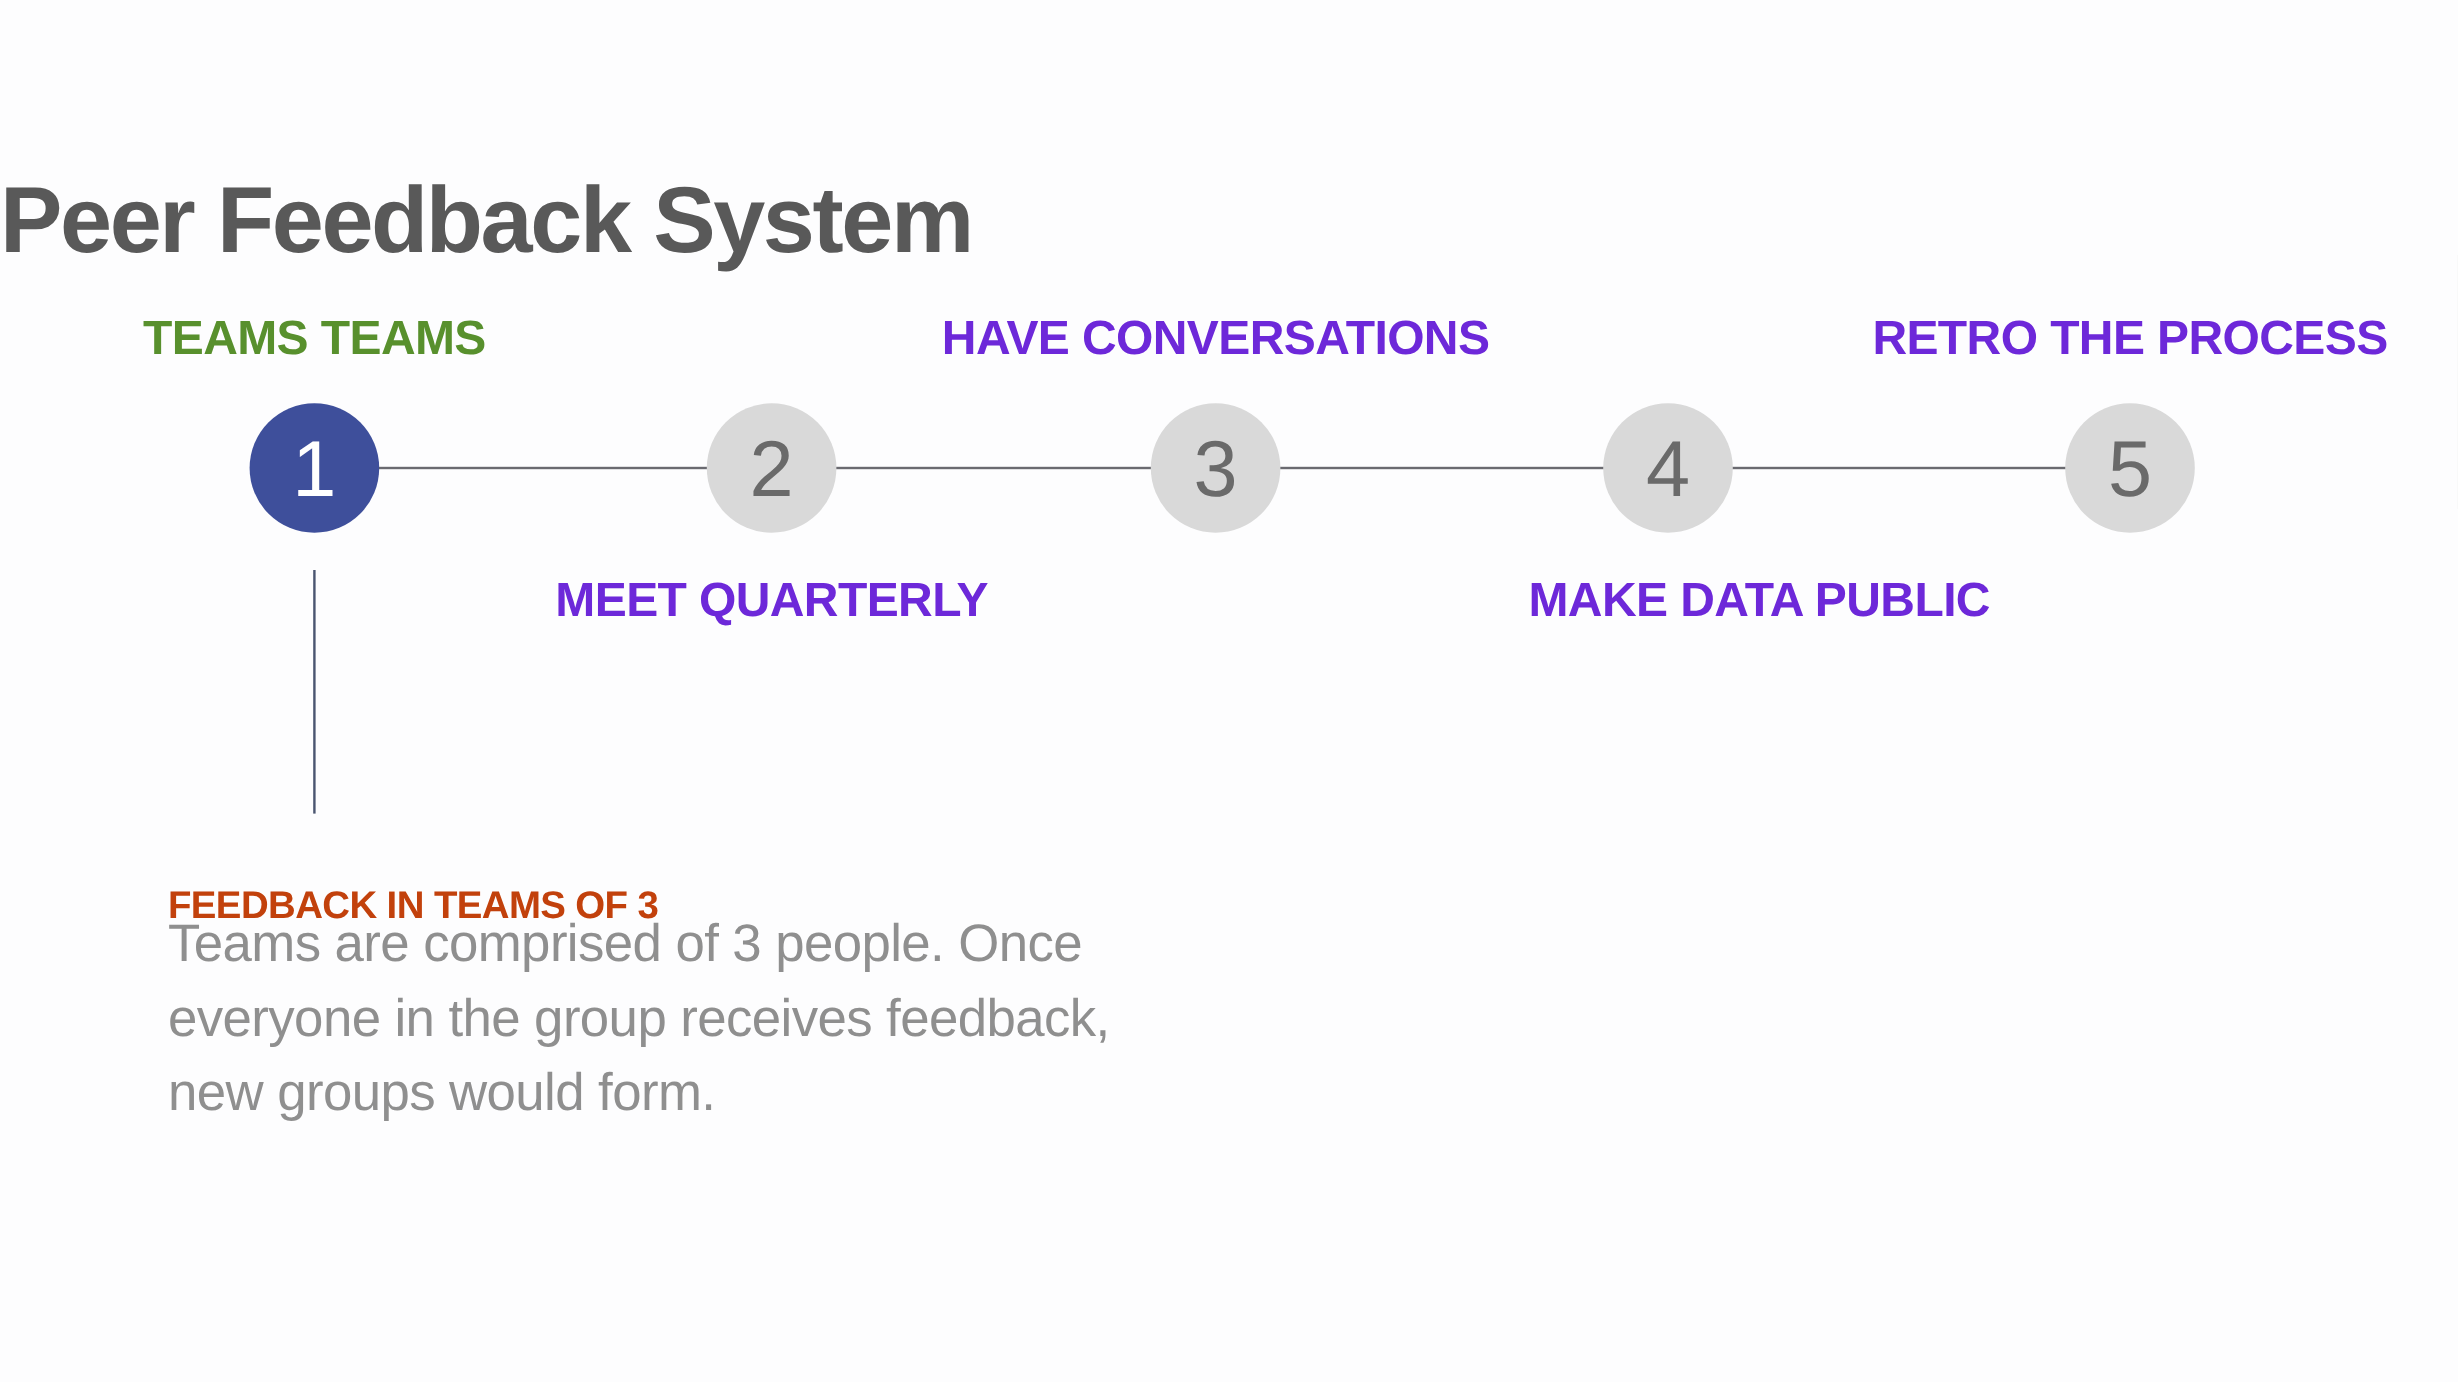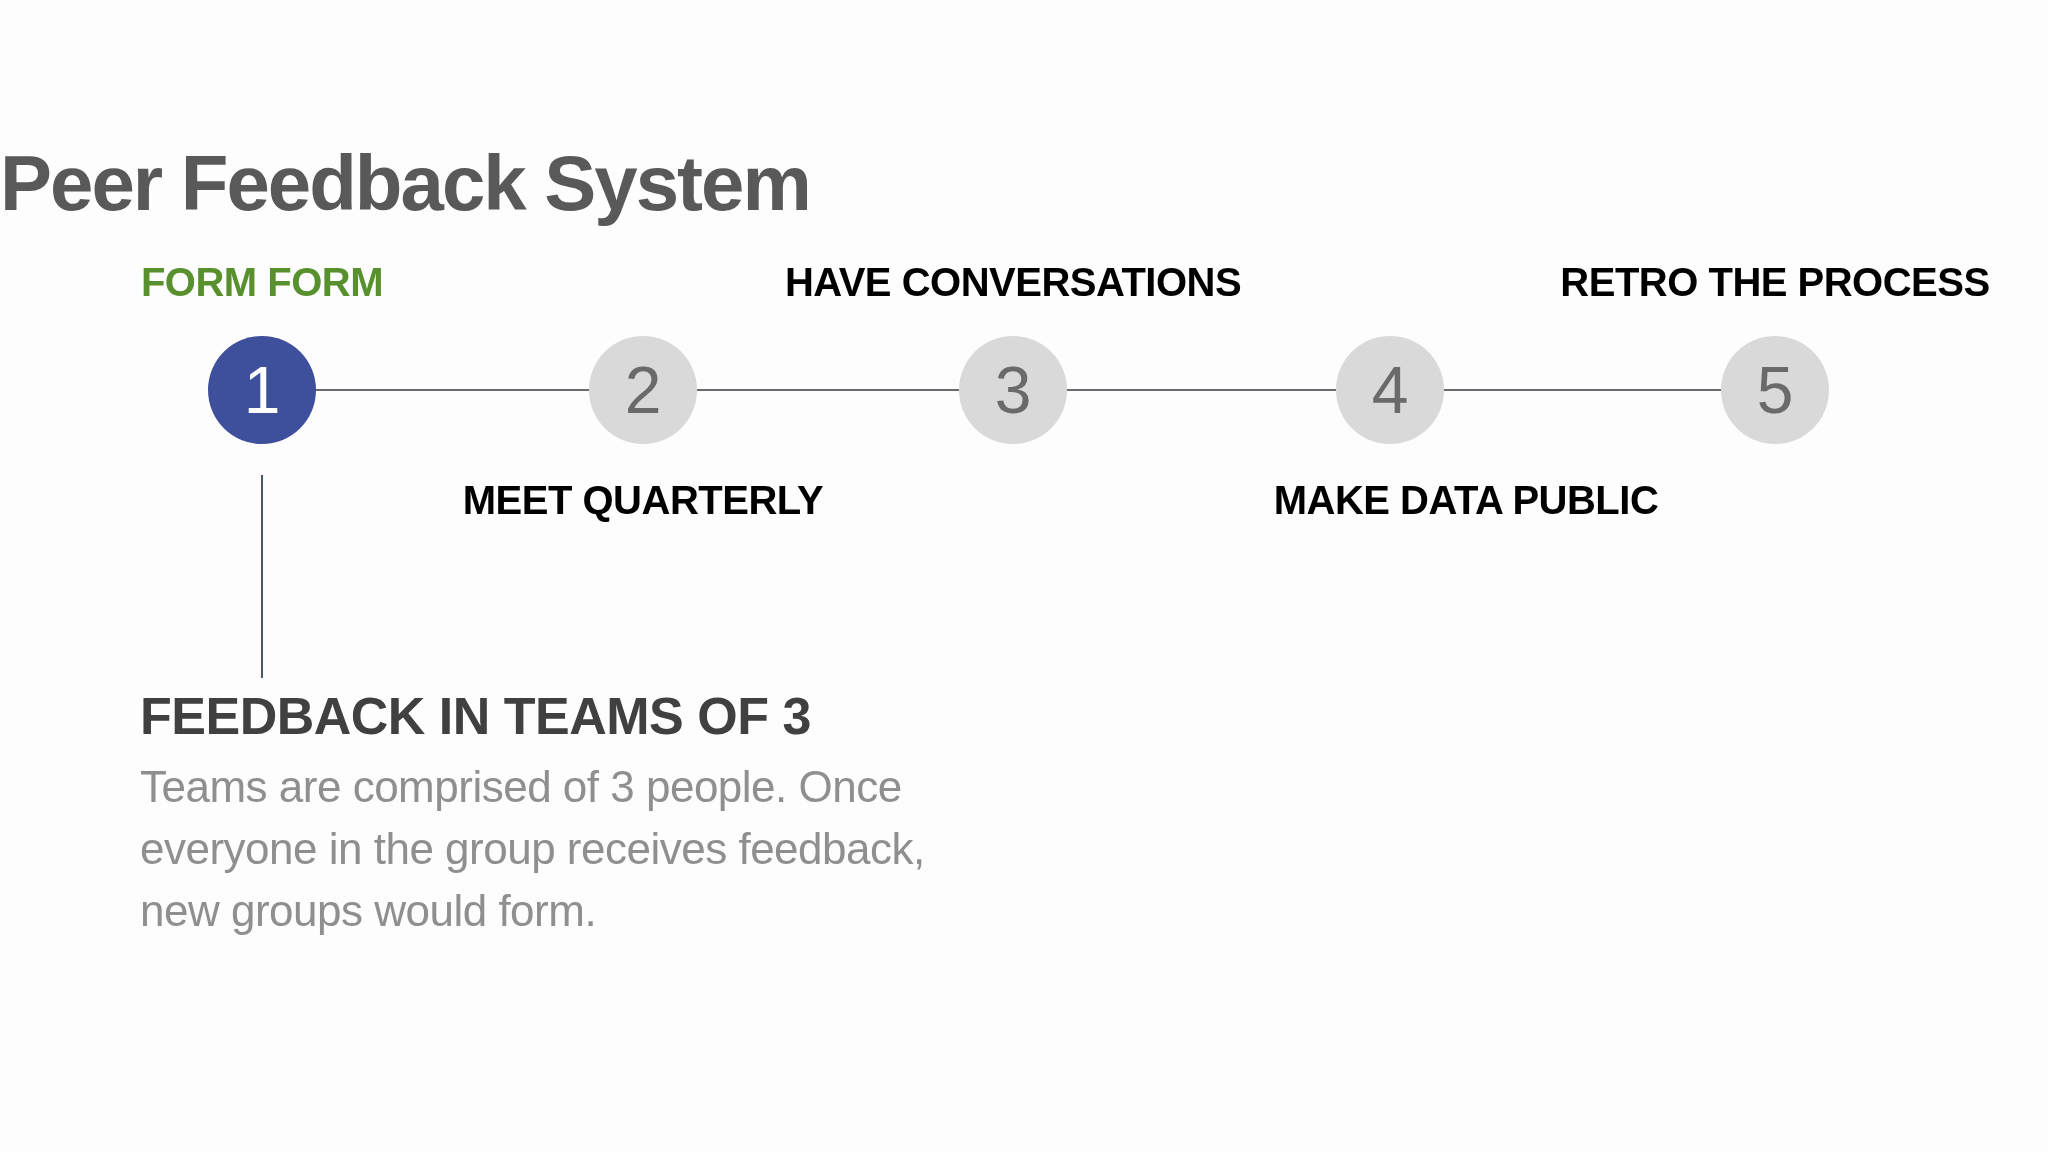--- a/index.html
+++ b/index.html
@@ -59,21 +59,21 @@
   .c4{left:1336px;}
   .c5{left:1721px;}
 
   .step-label{
     position:absolute;
     transform:translateX(-50%);
     white-space:nowrap;
     font-size:40px;
     line-height:40px;
     font-weight:700;
-    color:#000000;
+    color:#6d28d9;
     letter-spacing:-0.5px;
   }
   .step-label.above{top:262px;}
   .step-label.below{top:480px;}
   .step-label.green{color:#58902d;}
   .lx1{left:262px;}
   .lx2{left:643px;}
   .lx3{left:1013px;}
   .lx4{left:1466px;}
   .lx5{left:1775px;}
@@ -81,25 +81,25 @@
   
   .v-line{
     position:absolute;
     left:261px; top:475px;
     width:2px; height:203px;
     background:#4a5570;
   }
   
   .detail-heading{
     position:absolute;
-    left:140px; top:690px;
-    font-size:52px;
+    left:140px; top:728px;
+    font-size:32px;
     line-height:52px;
     font-weight:700;
-    color:#404040;
+    color:#c2410c;
     letter-spacing:-0.5px;
   }
   .detail-body{
     position:absolute;
     left:140px; top:756px;
     font-size:44px;
     line-height:62px;
     font-weight:400;
     color:#8f8f8f;
     letter-spacing:-0.5px;
@@ -108,21 +108,21 @@
 </style>
 </head>
 <body>
 
 <div class="slide">
 
   <h1 class="title">Peer Feedback System</h1>
 
   <div class="tl-line"></div>
 
-  <div class="step-label above green lx1">FORM FORM</div>
+  <div class="step-label above green lx1">TEAMS TEAMS</div>
   <div class="step-label below lx2">MEET QUARTERLY</div>
   <div class="step-label above lx3">HAVE CONVERSATIONS</div>
   <div class="step-label below lx4">MAKE DATA PUBLIC</div>
   <div class="step-label above lx5">RETRO THE PROCESS</div>
 
   <div class="step-circle active c1">1</div>
   <div class="step-circle inactive c2">2</div>
   <div class="step-circle inactive c3">3</div>
   <div class="step-circle inactive c4">4</div>
   <div class="step-circle inactive c5">5</div>

